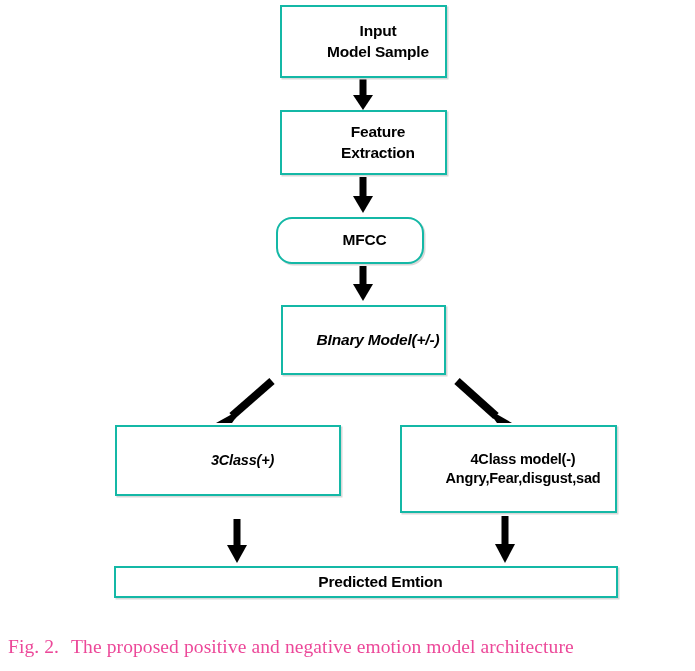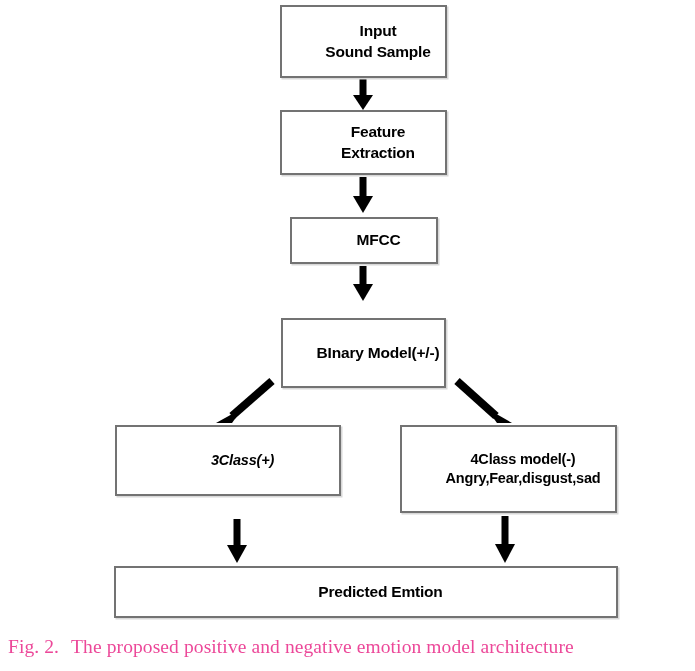--- a/index.html
+++ b/index.html
@@ -20,21 +20,21 @@
     left: 0;
     top: 0;
     width: 695px;
     height: 671px;
   }
 
   .node {
     position: absolute;
     box-sizing: border-box;
     background: #ffffff;
-    border: 2px solid #737373;
+    border: 2px solid #14b8a6;
     box-shadow: 1.5px 1.5px 0 0 #d8d8d8;
     display: flex;
     flex-direction: column;
     align-items: center;
     justify-content: center;
     text-align: center;
     color: #000000;
     font-weight: bold;
     font-family: "Liberation Sans", sans-serif;
     letter-spacing: -0.2px;
@@ -44,25 +44,25 @@
 
   .node .line {
     display: block;
     white-space: nowrap;
     line-height: 1.32;
   }
 
   
   #node-input        { left: 280px; top: 5px;   width: 167px; height: 73px;  font-size: 15.5px; }
   #node-feature      { left: 280px; top: 110px; width: 167px; height: 65px;  font-size: 15.5px; }
-  #node-mfcc         { left: 290px; top: 217px; width: 148px; height: 47px;  font-size: 15.5px; }
-  #node-binary       { left: 281px; top: 318px; width: 165px; height: 70px;  font-size: 15.5px; }
+  #node-mfcc         { left: 276px; top: 217px; width: 148px; height: 47px;  font-size: 15.5px; border-radius: 16px; }
+  #node-binary       { left: 281px; top: 305px; width: 165px; height: 70px;  font-size: 15.5px; font-style: italic; }
   #node-three-class  { left: 115px; top: 425px; width: 226px; height: 71px;  font-size: 14.5px; font-style: italic; }
   #node-four-class   { left: 400px; top: 425px; width: 217px; height: 88px;  font-size: 14.5px; }
-  #node-predicted    { left: 114px; top: 566px; width: 504px; height: 52px;  font-size: 15.5px; }
+  #node-predicted    { left: 114px; top: 566px; width: 504px; height: 32px;  font-size: 15.5px; }
 
   
   #arrow-layer {
     position: absolute;
     left: 0;
     top: 0;
     width: 695px;
     height: 671px;
     z-index: 1;
     pointer-events: none;
@@ -121,21 +121,21 @@
     </g>
 
     <g>
       <rect x="501.5" y="516" width="7" height="30" fill="#000000"></rect>
       <polygon points="495,544 515,544 505,563 " fill="#000000"></polygon>
     </g>
   </svg>
 
   <div class="node" id="node-input">
     <span class="line">Input</span>
-    <span class="line">Sound Sample</span>
+    <span class="line">Model Sample</span>
   </div>
 
   <div class="node" id="node-feature">
     <span class="line">Feature</span>
     <span class="line">Extraction</span>
   </div>
 
   <div class="node" id="node-mfcc">
     <span class="line">MFCC</span>
   </div>

